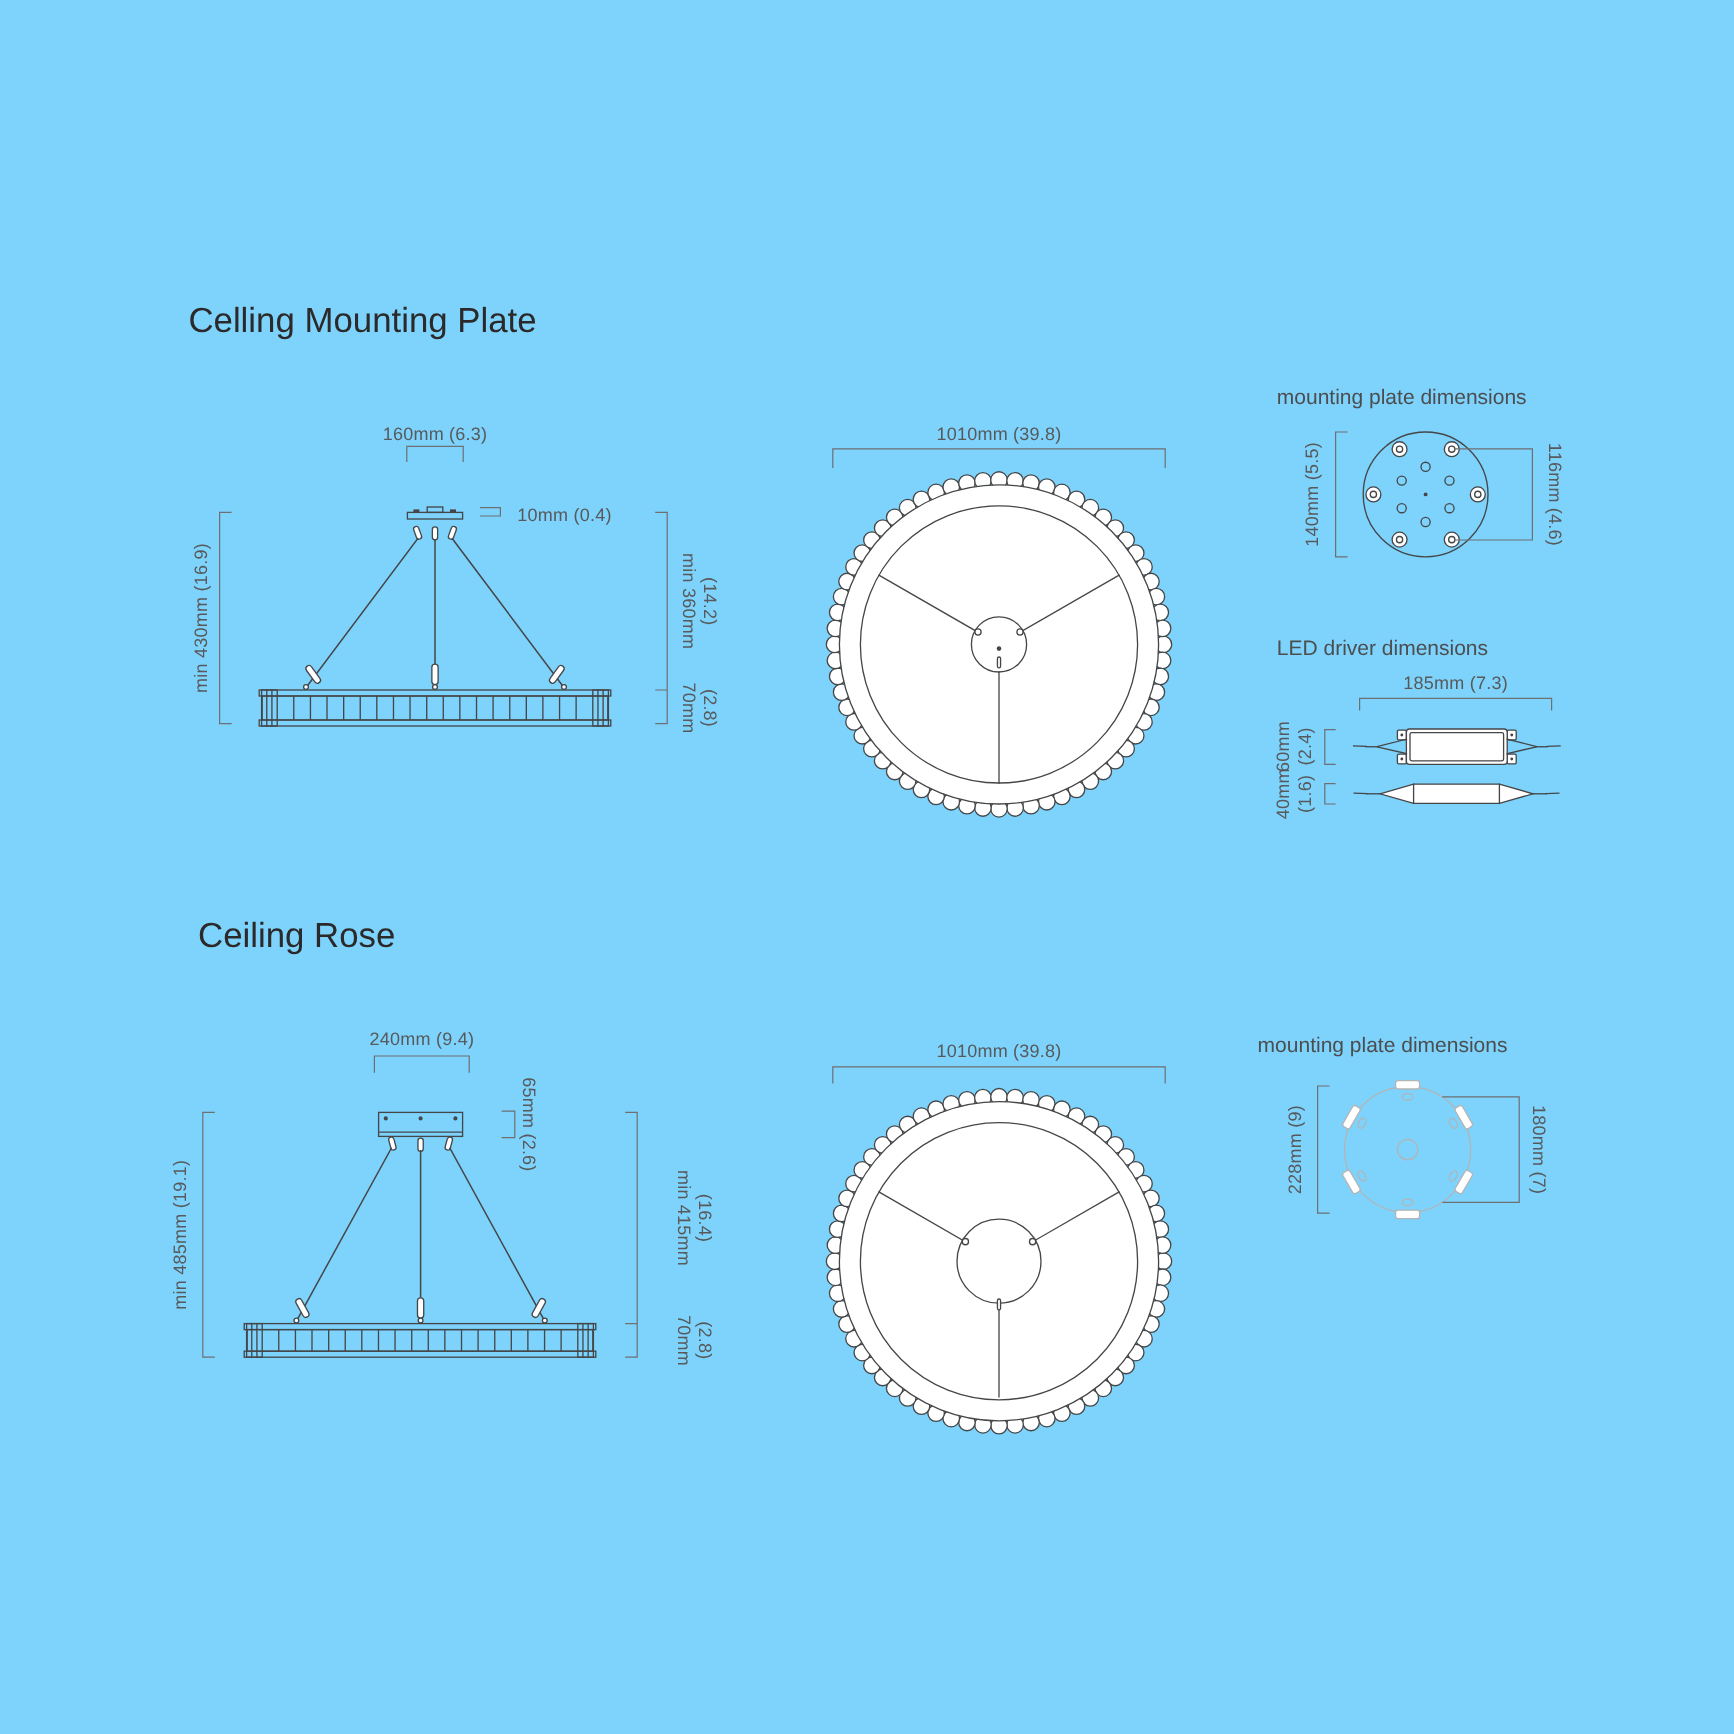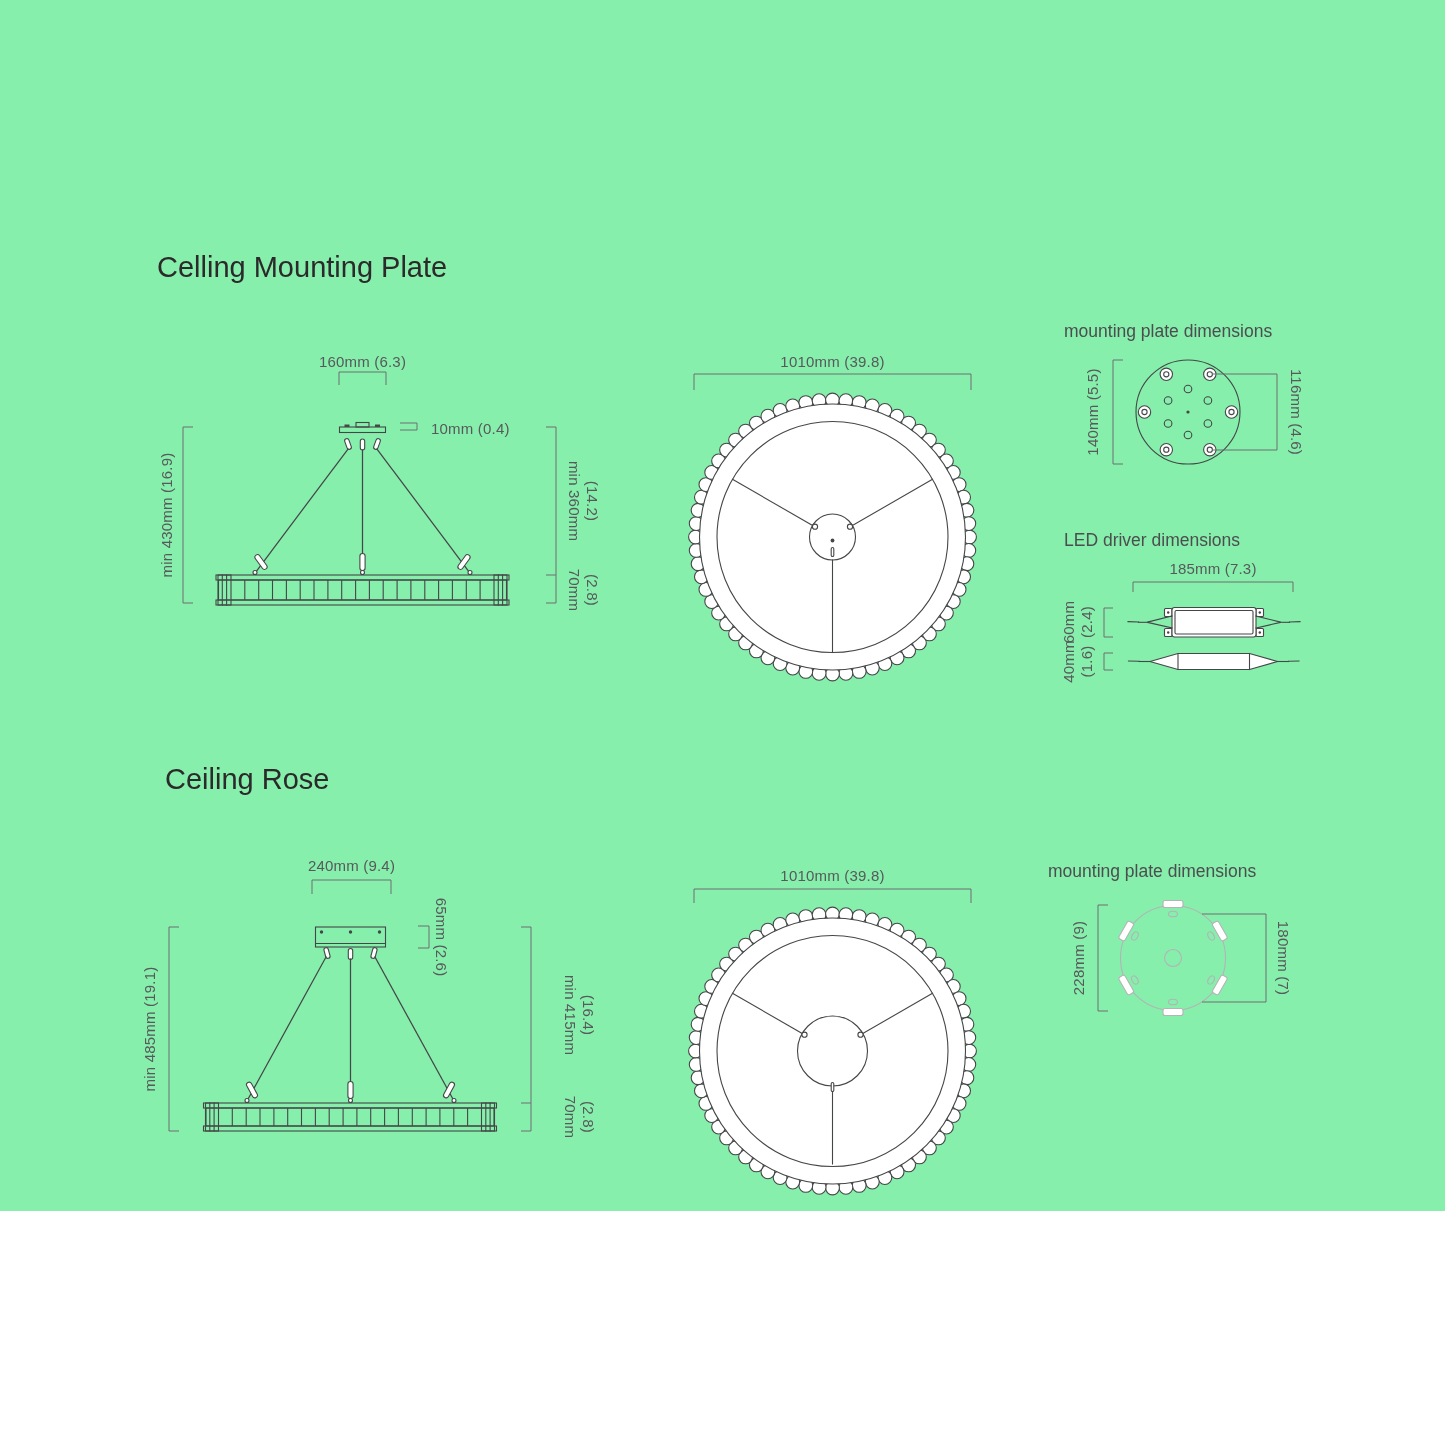--- a/index.html
+++ b/index.html
@@ -1,16 +1,16 @@
 <!DOCTYPE html>
 <html><head>
 <meta charset="utf-8">
 <style>
   html,body{margin:0;padding:0;background:#ffffff;}
-  .page{position:relative;width:1445px;height:1211px;background:#86efac;overflow:hidden;}
+  .page{position:relative;width:1445px;height:1445px;background:#7dd3fc;overflow:hidden;}
   svg{display:block}
   text{font-family:"Liberation Sans",sans-serif;}
   .title{font-size:29px;fill:#2c292a;}
   .sub{font-size:17.5px;fill:#4c4d4f;}
   .dim{font-size:15px;fill:#58595b;letter-spacing:.2px;}
   .draw{stroke:#454648;fill:none;stroke-width:1.1;stroke-linecap:square;}
   .brk{stroke:#6e6f71;fill:none;stroke-width:1;}
   .lt{stroke:#b3b4b6;fill:none;stroke-width:1.1;}
   .fw{fill:#ffffff;}
   .fi{fill:#454648;stroke:none;}

